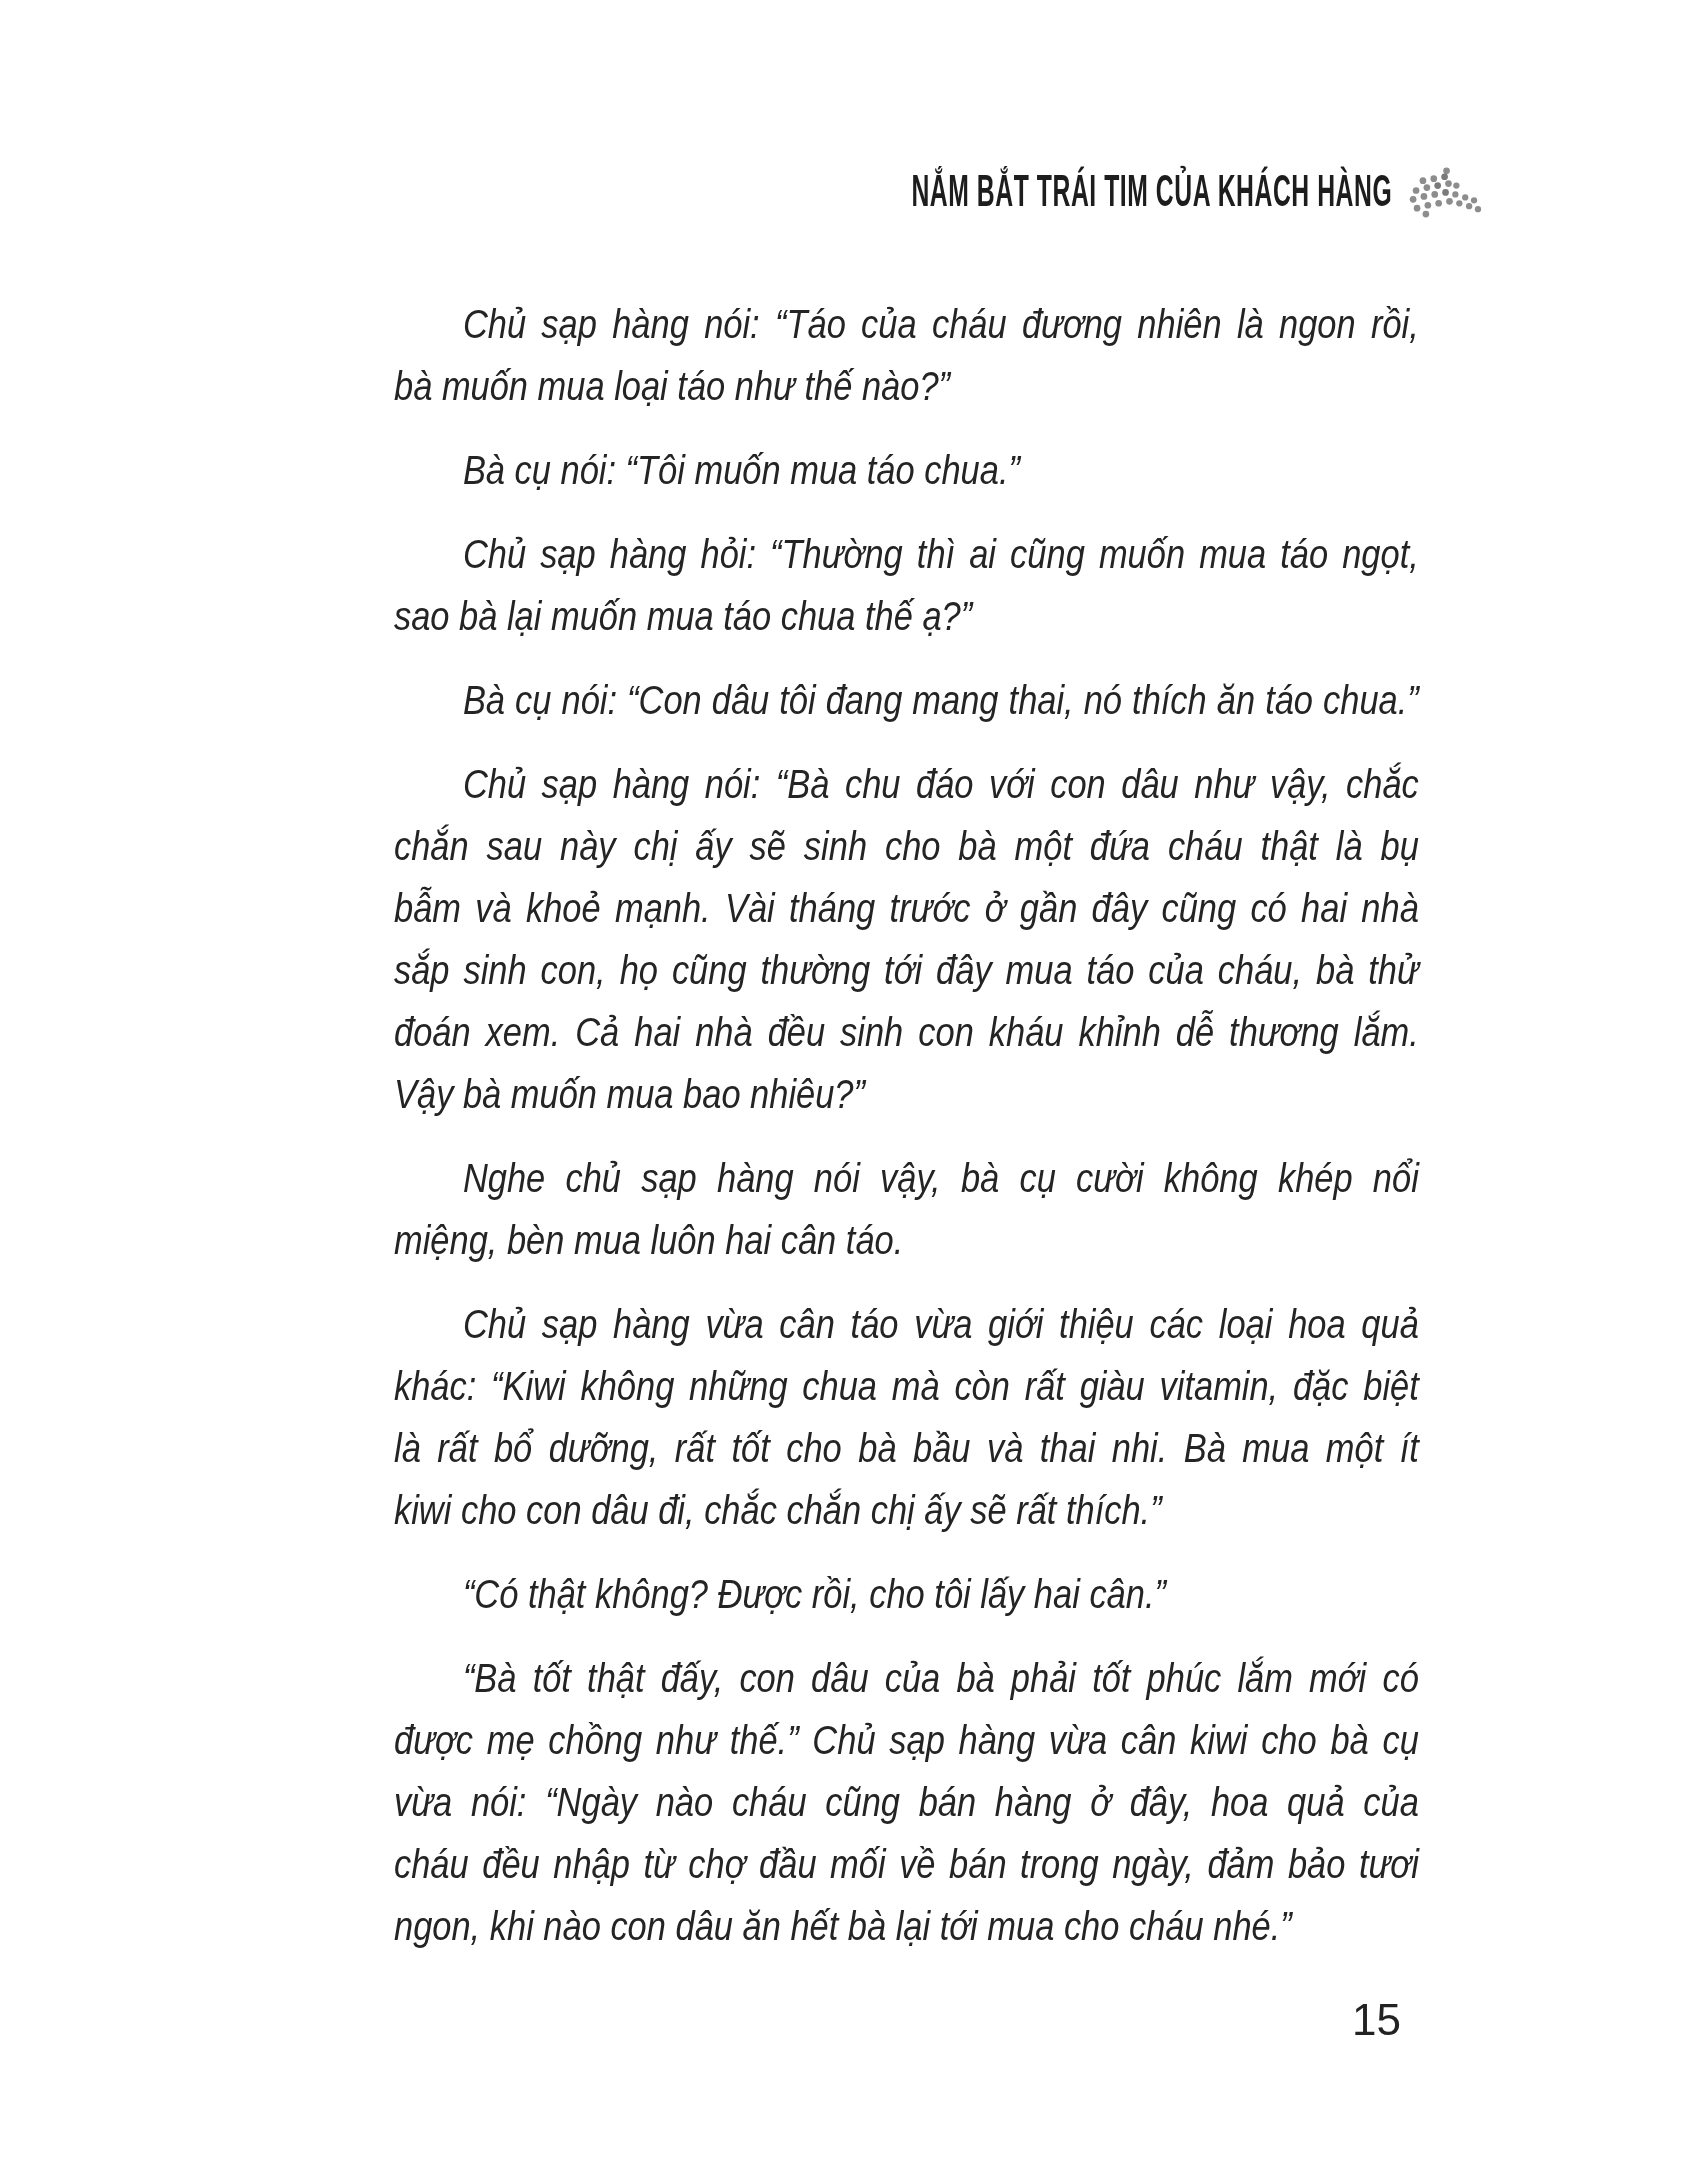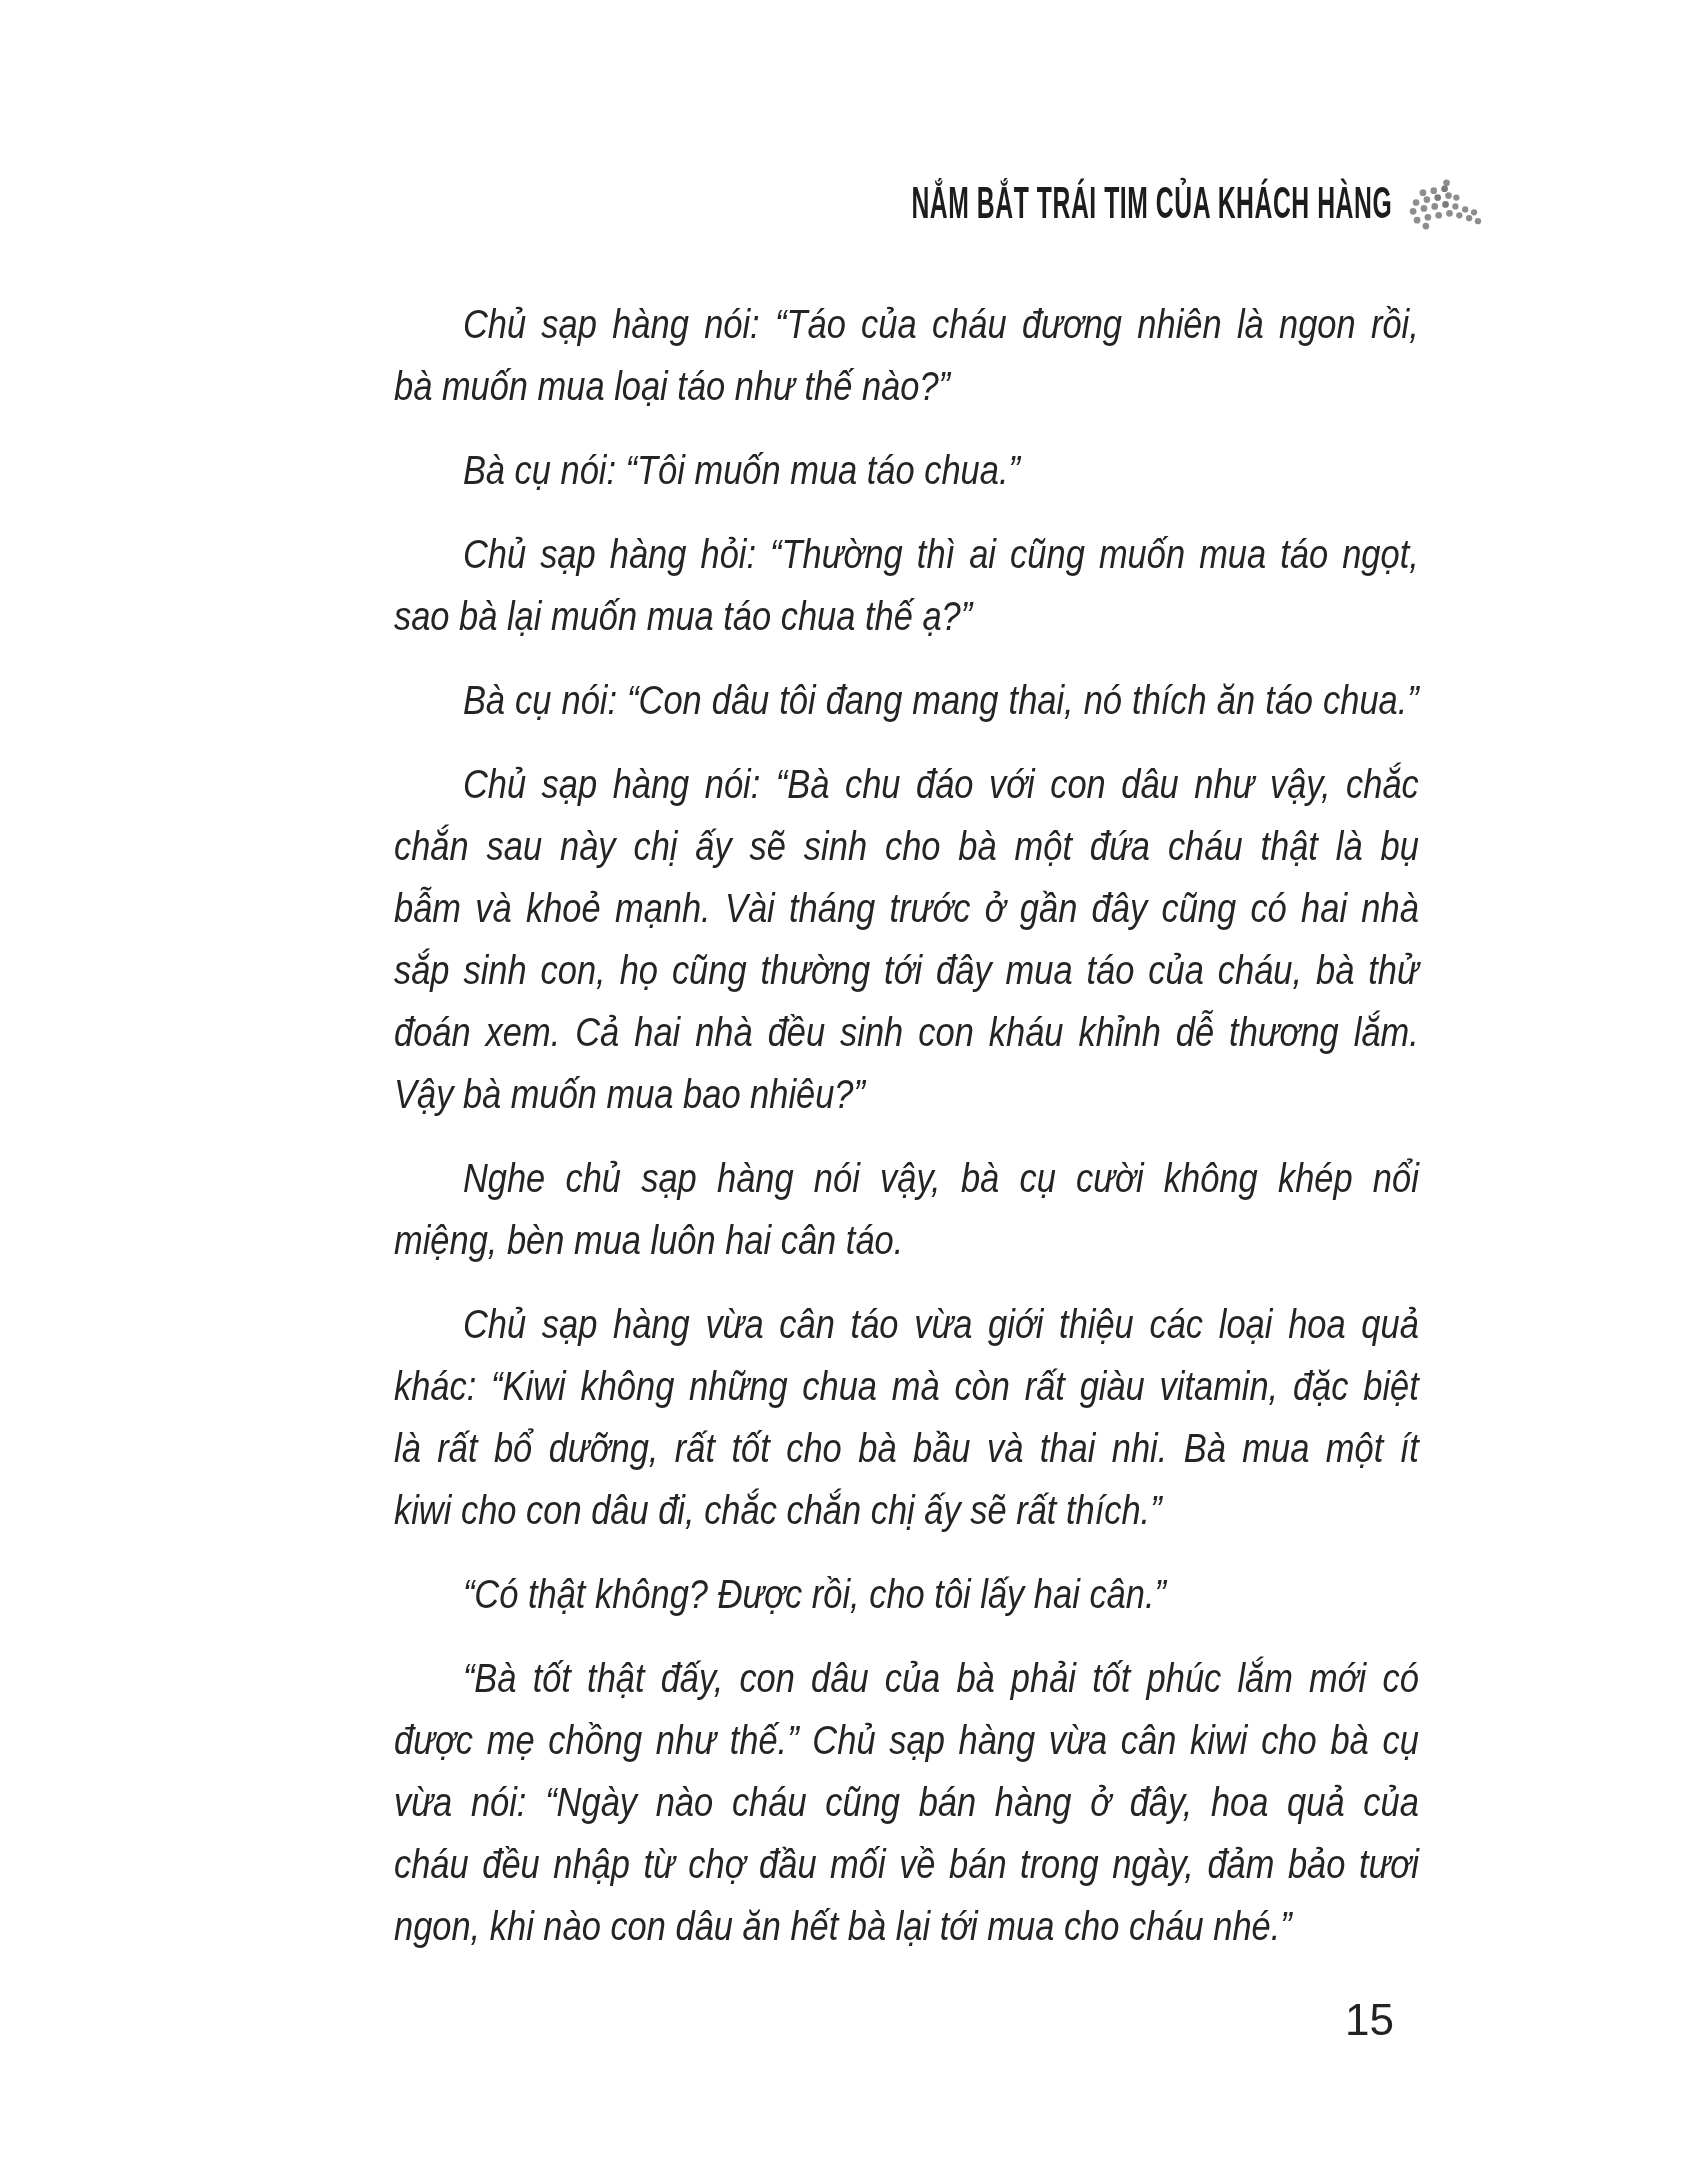--- a/index.html
+++ b/index.html
@@ -8,21 +8,21 @@
     width: 1683px;
     height: 2178px;
     background: #ffffff;
     overflow: hidden;
     font-family: "Liberation Sans", "DejaVu Sans", sans-serif;
   }
 
   
   .header {
     position: absolute;
-    top: 168px;
+    top: 156px;
     right: 194px;
     height: 69px;
     display: flex;
     align-items: center;
     gap: 16px;
   }
   .header-title {
     white-space: nowrap;
     font-weight: 700;
     font-size: 45px;
@@ -55,21 +55,21 @@
     white-space: normal;
     overflow: visible;
   }
   .line.first { text-indent: 82px; }
   .line.last  { text-align-last: left; }
 
   
   .page-number {
     position: absolute;
     top: 1996px;
-    right: 289px;
+    right: 282px;
     width: 198px;
     text-align: right;
     font-size: 44px;
     font-style: normal;
     color: #222222;
     line-height: 48px;
   }
 </style>
 </head>
 <body>

